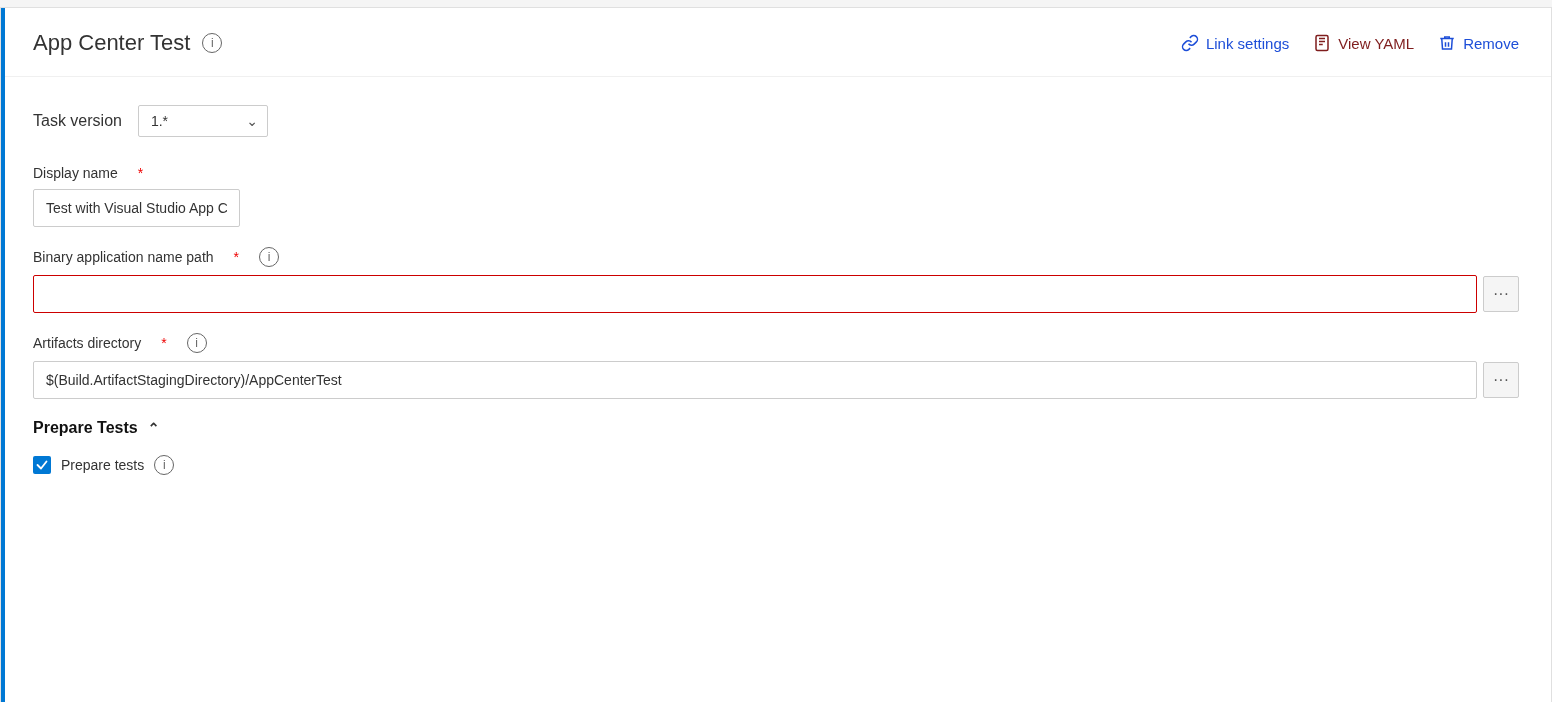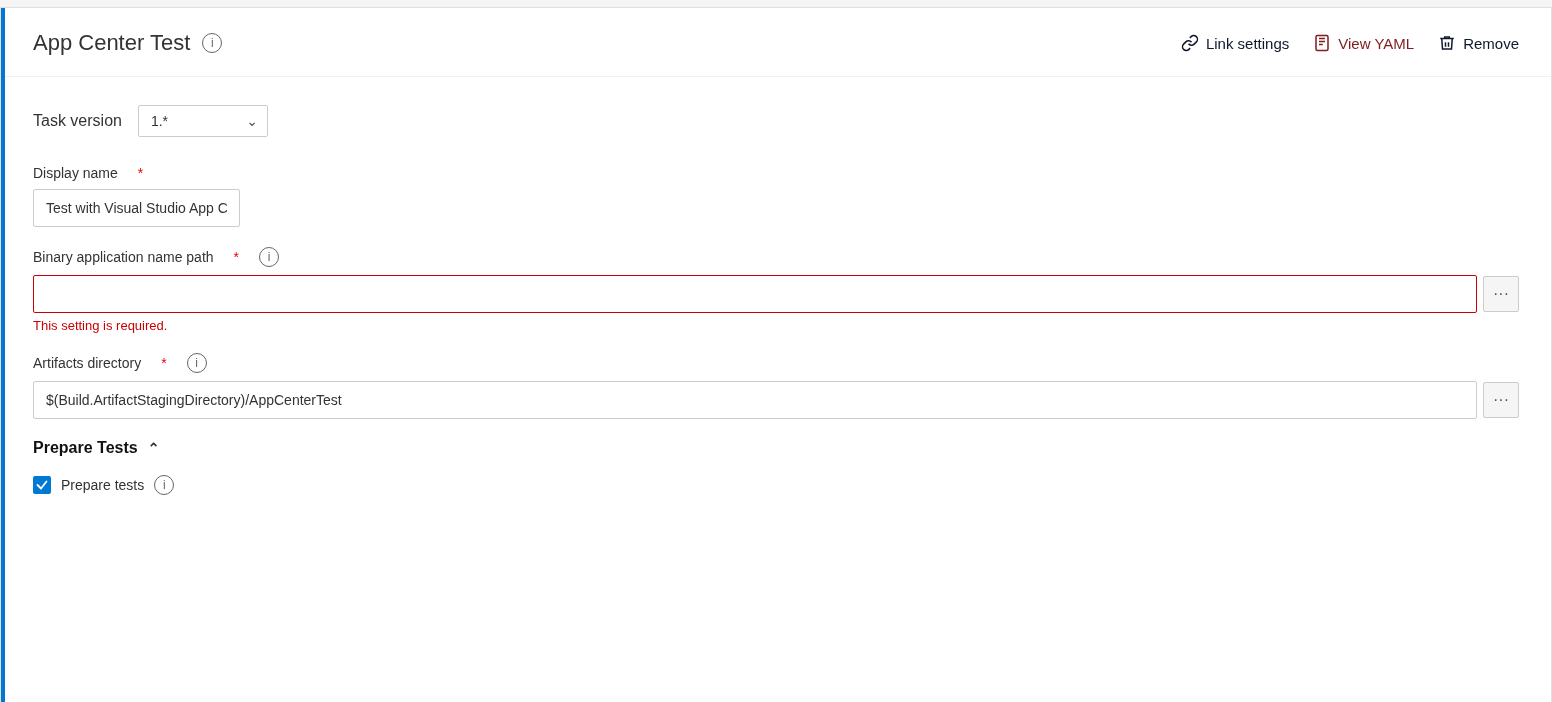--- a/index.html
+++ b/index.html
@@ -73,21 +73,21 @@
     .header-right {
       display: flex;
       align-items: center;
       gap: 24px;
     }
 
     .header-action {
       display: flex;
       align-items: center;
       gap: 7px;
-      color: #0f172a;
+      color: #1d4ed8;
       font-size: 15px;
       cursor: pointer;
       text-decoration: none;
     }
 
     .header-action.disabled {
       color: #7f1d1d;
       cursor: default;
     }
 
@@ -309,21 +309,20 @@
         <span>Binary application name path</span>
         <span class="required-star">*</span>
         <div class="info-icon">i</div>
       </div>
       <div class="input-wrapper">
         <input type="text" class="text-input error" value="" style="">
         <button class="ellipsis-btn">
           <span>···</span>
         </button>
       </div>
-      <div class="error-text">This setting is required.</div>
     </div>
 
     <div class="field-row">
       <div class="field-label">
         <span>Artifacts directory</span>
         <span class="required-star">*</span>
         <div class="info-icon">i</div>
       </div>
       <div class="input-wrapper">
         <input type="text" class="text-input" value="$(Build.ArtifactStagingDirectory)/AppCenterTest" style="">

